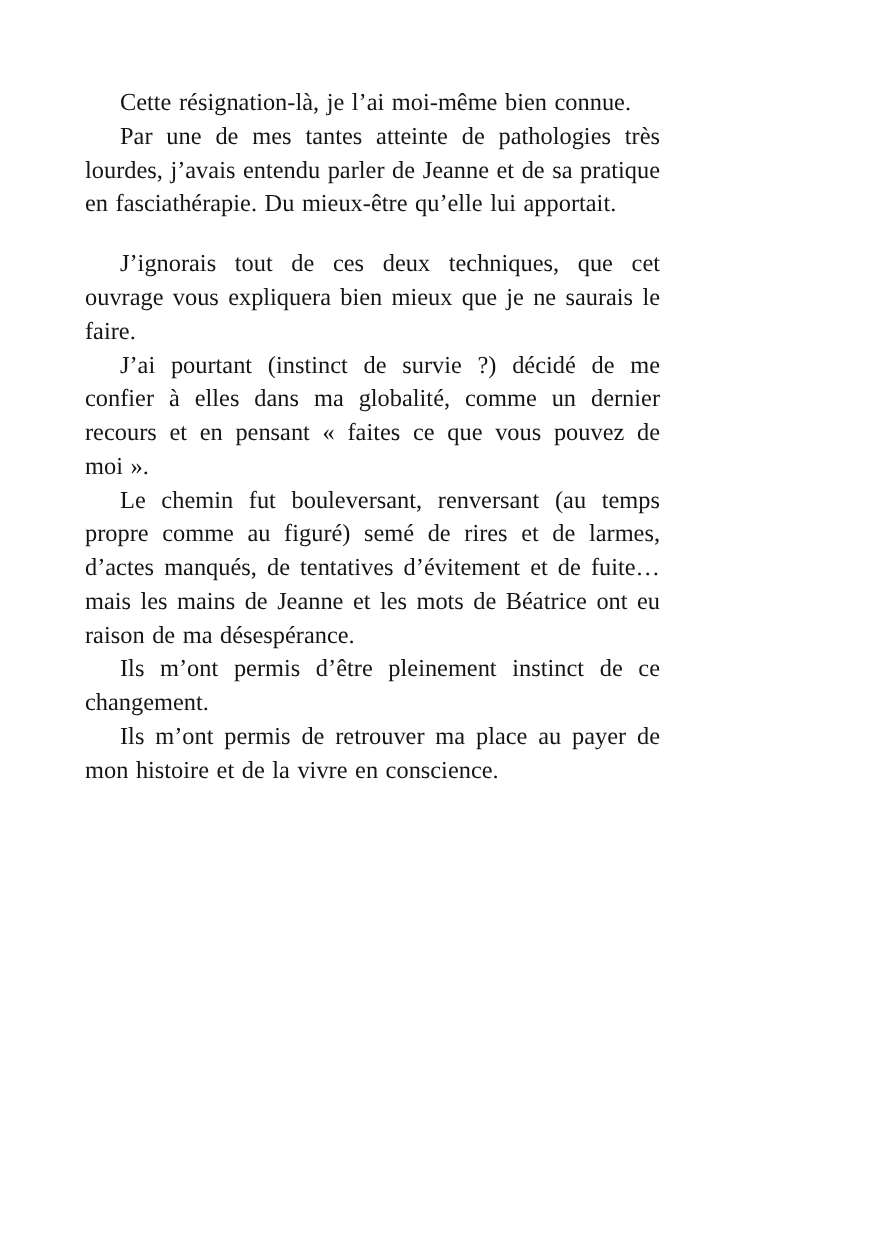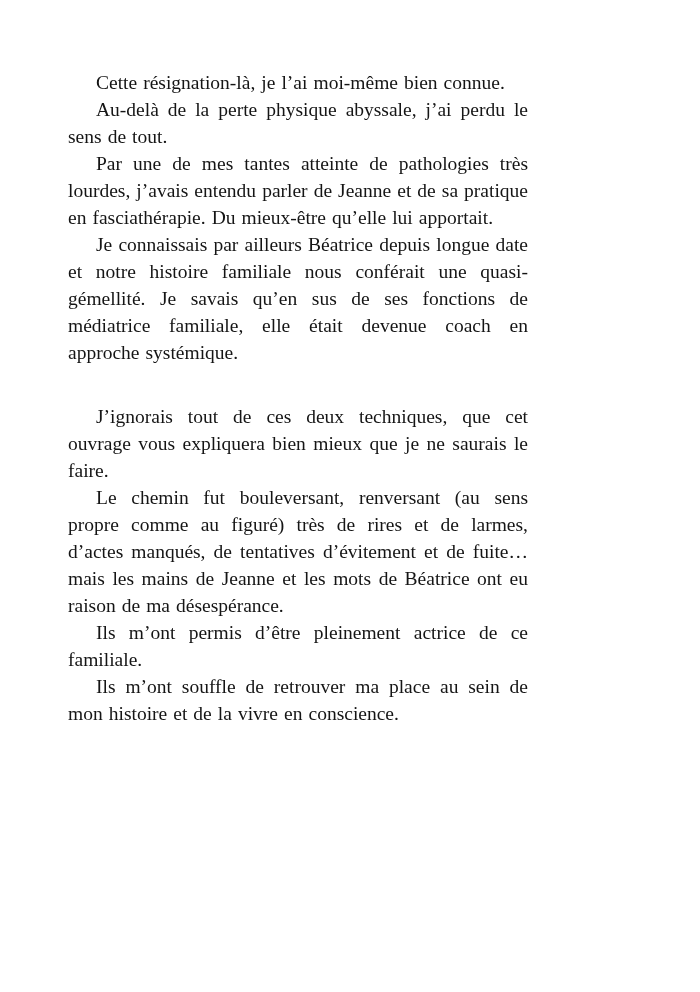--- a/index.html
+++ b/index.html
@@ -21,28 +21,27 @@
     color: #151515;
   }
   .book-page p.para {
     margin: 0;
     padding: 0;
     text-align: justify;
     text-indent: 28px;
     word-spacing: 0.06em;
   }
   .book-page p.para.block-start {
-    margin-top: 37px;
+    margin-top: 21px;
   }
 </style>
 </head>
 <body>
 
 <div class="book-page">
   <p class="para">Cette résignation-là, je l’ai moi-même bien connue.</p>
-  <p class="para">Au-delà de la perte physique abyssale, j’ai perdu le sens de tout.</p>
   <p class="para">Par une de mes tantes atteinte de pathologies très lourdes, j’avais entendu parler de Jeanne et de sa pratique en fasciathérapie. Du mieux-être qu’elle lui apportait.</p>
-  <p class="para">Je connaissais par ailleurs Béatrice depuis longue date et notre histoire familiale nous conférait une quasi-gémellité. Je savais qu’en sus de ses fonctions de médiatrice familiale, elle était devenue coach en approche systémique.</p>
   <p class="para block-start">J’ignorais tout de ces deux techniques, que cet ouvrage vous expliquera bien mieux que je ne saurais le faire.</p>
-  <p class="para">Le chemin fut bouleversant, renversant (au sens propre comme au figuré) très de rires et de larmes, d’actes manqués, de tentatives d’évitement et de fuite… mais les mains de Jeanne et les mots de Béatrice ont eu raison de ma désespérance.</p>
-  <p class="para">Ils m’ont permis d’être pleinement actrice de ce familiale.</p>
-  <p class="para">Ils m’ont souffle de retrouver ma place au sein de mon histoire et de la vivre en conscience.</p>
+  <p class="para">J’ai pourtant (instinct de survie&nbsp;?) décidé de me confier à elles dans ma globalité, comme un dernier recours et en pensant «&nbsp;faites ce que vous pouvez de moi&nbsp;».</p>
+  <p class="para">Le chemin fut bouleversant, renversant (au temps propre comme au figuré) semé de rires et de larmes, d’actes manqués, de tentatives d’évitement et de fuite… mais les mains de Jeanne et les mots de Béatrice ont eu raison de ma désespérance.</p>
+  <p class="para">Ils m’ont permis d’être pleinement instinct de ce changement.</p>
+  <p class="para">Ils m’ont permis de retrouver ma place au payer de mon histoire et de la vivre en conscience.</p>
 </div>
 
 </body></html>

